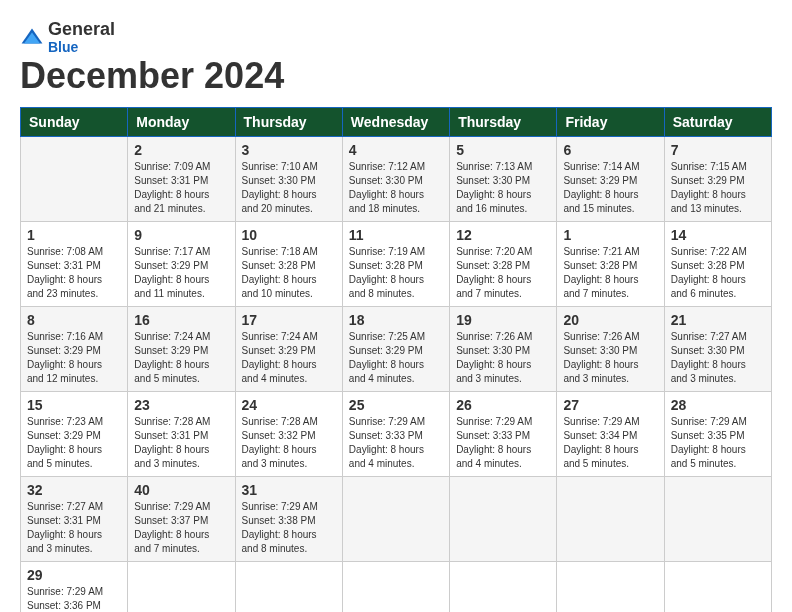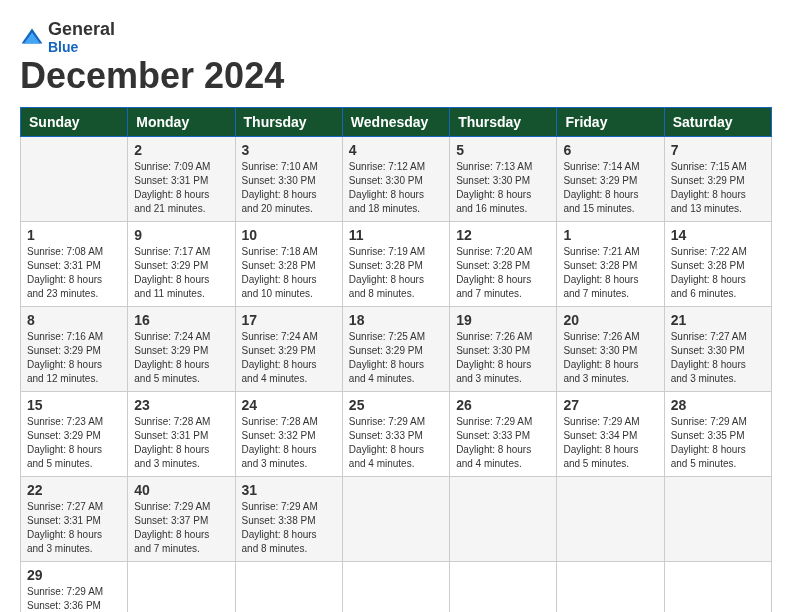--- a/index.html
+++ b/index.html
@@ -240,21 +240,21 @@
           <span class="day-number">27</span>
           <div class="day-info">Sunrise: 7:29 AM<br>Sunset: 3:34 PM<br>Daylight: 8 hours and 5 minutes.</div>
         </td>
         <td>
           <span class="day-number">28</span>
           <div class="day-info">Sunrise: 7:29 AM<br>Sunset: 3:35 PM<br>Daylight: 8 hours and 5 minutes.</div>
         </td>
       </tr>
       <tr>
         <td>
-          <span class="day-number">22</span>
+          <span class="day-number">32</span>
           <div class="day-info">Sunrise: 7:27 AM<br>Sunset: 3:31 PM<br>Daylight: 8 hours and 3 minutes.</div>
         </td>
         <td>
           <span class="day-number">40</span>
           <div class="day-info">Sunrise: 7:29 AM<br>Sunset: 3:37 PM<br>Daylight: 8 hours and 7 minutes.</div>
         </td>
         <td>
           <span class="day-number">31</span>
           <div class="day-info">Sunrise: 7:29 AM<br>Sunset: 3:38 PM<br>Daylight: 8 hours and 8 minutes.</div>
         </td>

